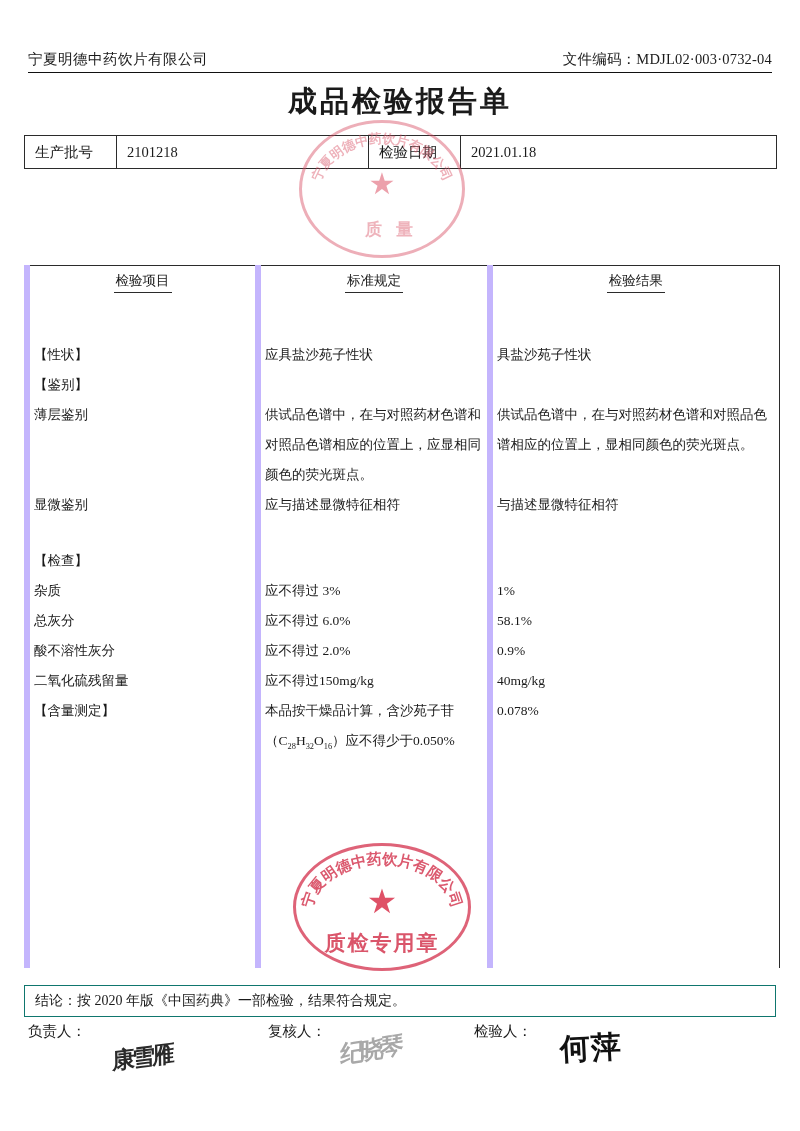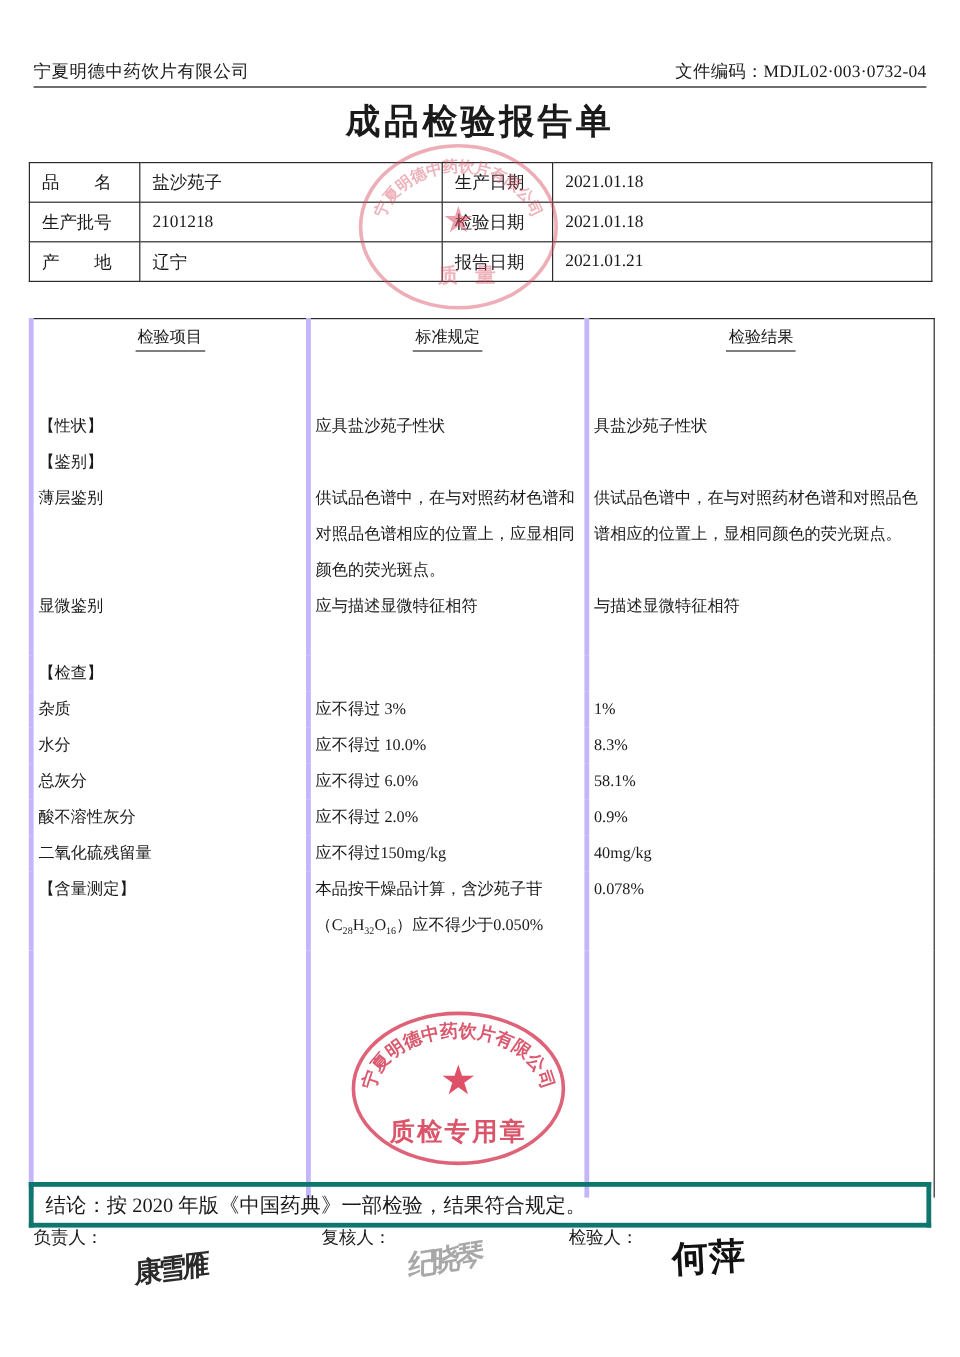--- a/index.html
+++ b/index.html
@@ -52,21 +52,21 @@
     padding: 0 10px;
     vertical-align: middle;
     background: transparent;
   }
 
   .main-table {
     position: absolute;
     left: 24px; top: 265px; width: 752px;
   }
   .main-table td {
-    border-left: 4px solid #c4b5fd;
+    border-left: 6px solid #c4b5fd;
     border-right: 1px solid #2b2b2b;
     font-size: 13.5px;
     padding: 0 4px;
     vertical-align: top;
     line-height: 30px;
     background: transparent;
   }
   .main-table tr.top-row td { border-top: 1px solid #2b2b2b; }
   .col-head {
     text-align: center;
@@ -78,23 +78,23 @@
     display: inline-block;
     line-height: 20px;
   }
   .cell-multiline { line-height: 30px; }
 
   .conclusion-table {
     position: absolute;
     left: 24px; top: 985px; width: 752px;
   }
   .conclusion-table td {
-    border: 4px solid #0f766e;
+    border: 1px solid #0f766e;
     height: 30px;
-    font-size: 17px;
+    font-size: 14px;
     padding: 0 10px;
     vertical-align: middle;
   }
 
   .sig-row {
     position: absolute;
     left: 24px; top: 1022px; width: 752px;
     height: 70px;
     font-size: 14.5px;
   }
@@ -204,36 +204,24 @@
 
   <table class="info-table">
     <colgroup>
       <col style="width:92px">
         <col style="width:252px">
       <col style="width:92px">
         <col style="width:316px">
     </colgroup>
     <tbody>
       <tr>
-        <td>品　　名</td>
-        <td>盐沙苑子</td>
-        <td>生产日期</td>
-        <td>2021.01.18</td>
-      </tr>
-      <tr>
         <td>生产批号</td>
         <td>2101218</td>
         <td>检验日期</td>
         <td>2021.01.18</td>
-      </tr>
-      <tr>
-        <td>产　　地</td>
-        <td>辽宁</td>
-        <td>报告日期</td>
-        <td>2021.01.21</td>
       </tr>
     </tbody>
   </table>
 
   <table class="main-table">
     <colgroup>
       <col style="width:231px">
         <col style="width:232px">
         <col style="width:289px">
     </colgroup>
@@ -275,25 +263,20 @@
       </tr>
       <tr>
         <td>【检查】</td>
         <td></td>
         <td></td>
       </tr>
       <tr>
         <td>杂质</td>
         <td>应不得过 3%</td>
         <td>1%</td>
-      </tr>
-      <tr>
-        <td>水分</td>
-        <td>应不得过 10.0%</td>
-        <td>8.3%</td>
       </tr>
       <tr>
         <td>总灰分</td>
         <td>应不得过 6.0%</td>
         <td>58.1%</td>
       </tr>
       <tr>
         <td>酸不溶性灰分</td>
         <td>应不得过 2.0%</td>
         <td>0.9%</td>

